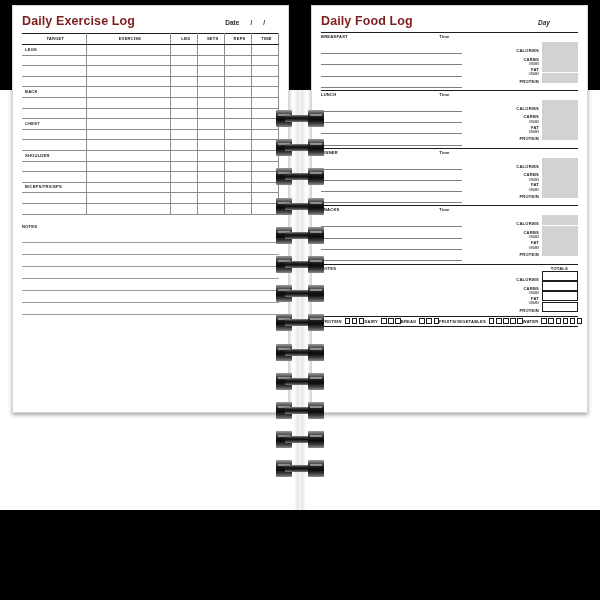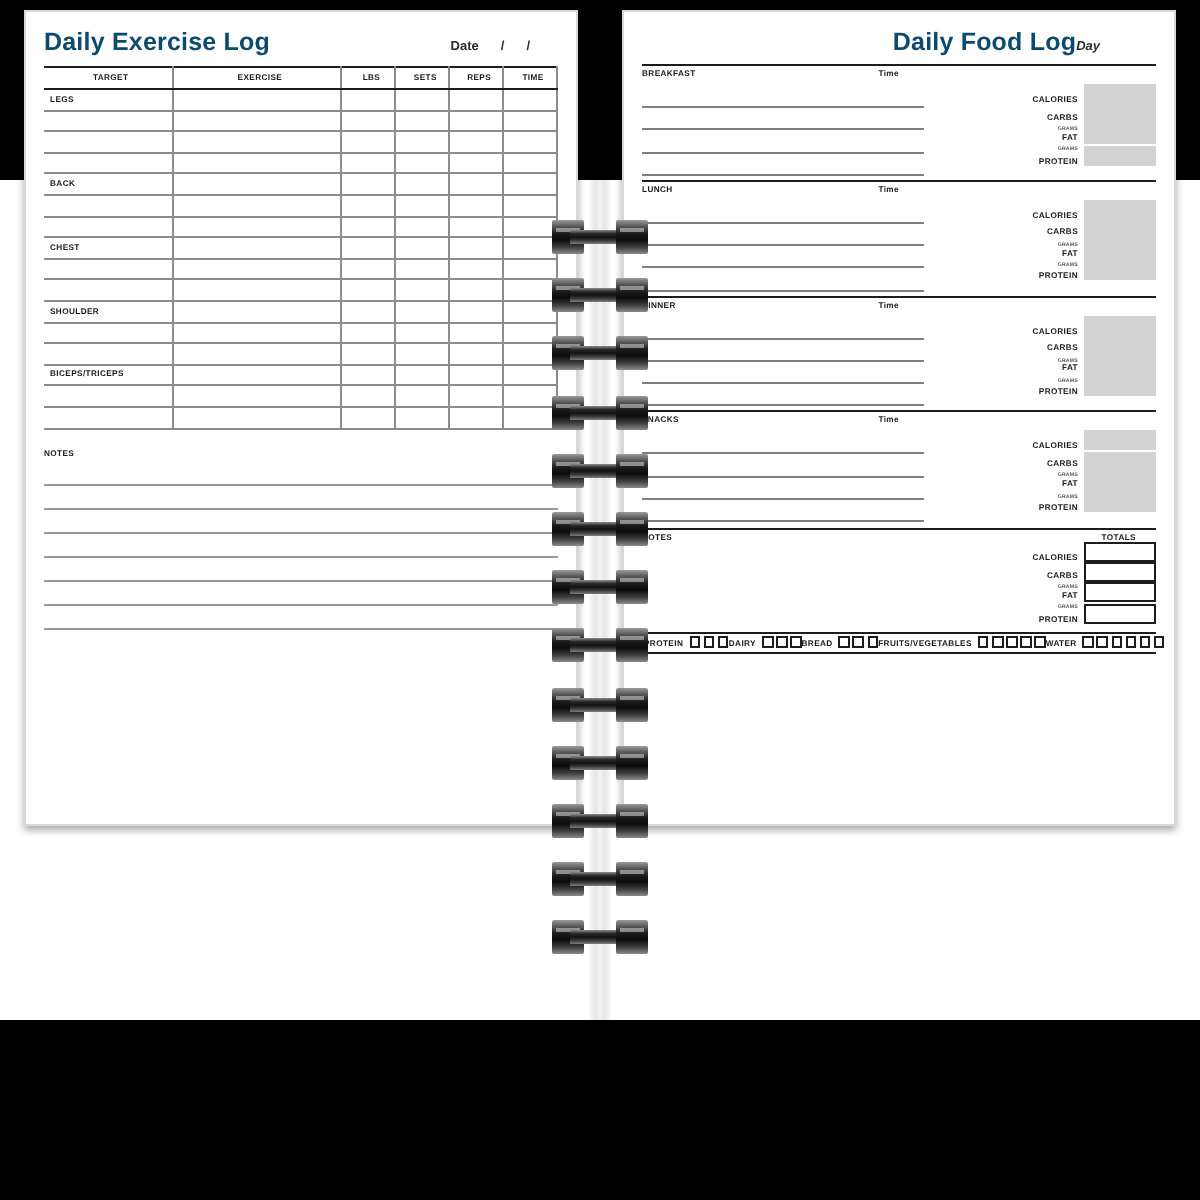--- a/index.html
+++ b/index.html
@@ -25,21 +25,21 @@
   .ring{position:absolute;width:48px;height:17px;}
   .ring .bar{position:absolute;left:9px;top:5px;width:30px;height:7px;
       background:linear-gradient(to bottom,#8d8d8d 0%,#2a2a2a 25%,#111 50%,#3a3a3a 75%,#7e7e7e 100%);}
   .ring .cap{position:absolute;top:0;width:16px;height:17px;
       background:linear-gradient(to bottom,#9b9b9b 0%,#5a5a5a 18%,#1b1b1b 40%,#0a0a0a 58%,#3f3f3f 80%,#8a8a8a 100%);
       border-radius:1px;}
   .ring .cap.l{left:0;} .ring .cap.r{right:0;}
   .ring .cap:after{content:"";position:absolute;left:2px;top:4px;right:2px;height:2px;background:#d5d5d5;opacity:.55;}
 
   
-  .title{font-size:12.5px;font-weight:bold;color:#0c4a6e;letter-spacing:.1px;}
+  .title{font-size:12.5px;font-weight:bold;color:#7f1d1d;letter-spacing:.1px;}
   .hdr-note{font-size:6.5px;font-weight:bold;color:#2a2a2a;}
   .hdr-note.ital{font-style:italic;}
   .tiny{font-size:4.1px;font-weight:bold;color:#1a1a1a;letter-spacing:.2px;}
   .tiny2{font-size:2.6px;font-weight:bold;color:#555;letter-spacing:.1px;}
 
   
   .lp-head{display:flex;align-items:baseline;justify-content:space-between;height:16px;}
   .date-wrap{display:flex;align-items:baseline;gap:11px;padding-right:14px;}
   .slash{font-size:6.5px;font-weight:bold;color:#2a2a2a;}
 
@@ -55,21 +55,21 @@
   col.c-tgt{width:25%;} col.c-ex{width:33%;}
   col.c-s{width:10.5%;}
 
   
   .notes-left{margin-top:9px;}
   .notes-left .lbl{padding-bottom:2px;}
   .nline{height:11px;border-bottom:1px solid #9a9a9a;}
   .nline.first{border-top:none;}
 
   
-  .rp-head{display:flex;align-items:baseline;justify-content:flex-end;height:16px;}
+  .rp-head{display:flex;align-items:baseline;justify-content:space-between;height:16px;}
   .meal{margin-top:2px;}
   .meal-rule{border-top:1.4px solid #1d1d1d;}
   .meal-top{display:flex;align-items:baseline;height:8px;padding-top:1px;}
   .meal-top .mname{width:46%;}
   .meal-body{display:flex;gap:4px;}
   .meal-lines{flex:1;padding-top:1px;}
   .mline{height:10.2px;border-bottom:1px solid #7f7f7f;}
   .nutri{width:112px;padding-top:0px;}
   .nrow{display:flex;align-items:center;justify-content:flex-end;height:10.2px;gap:3px;}
   .nlab{text-align:right;line-height:1;}

